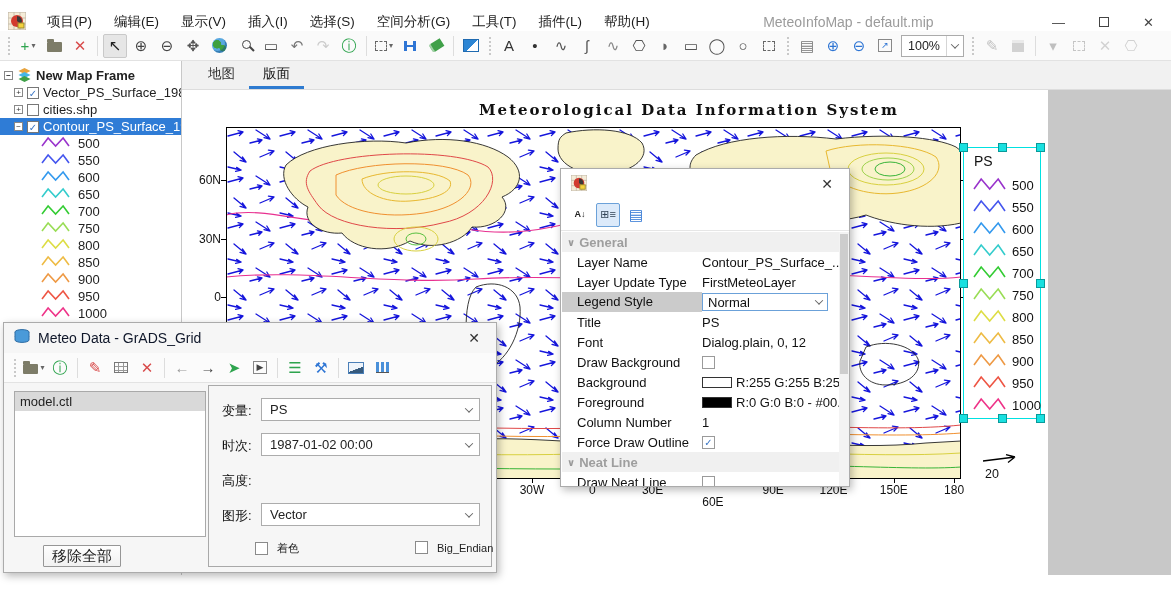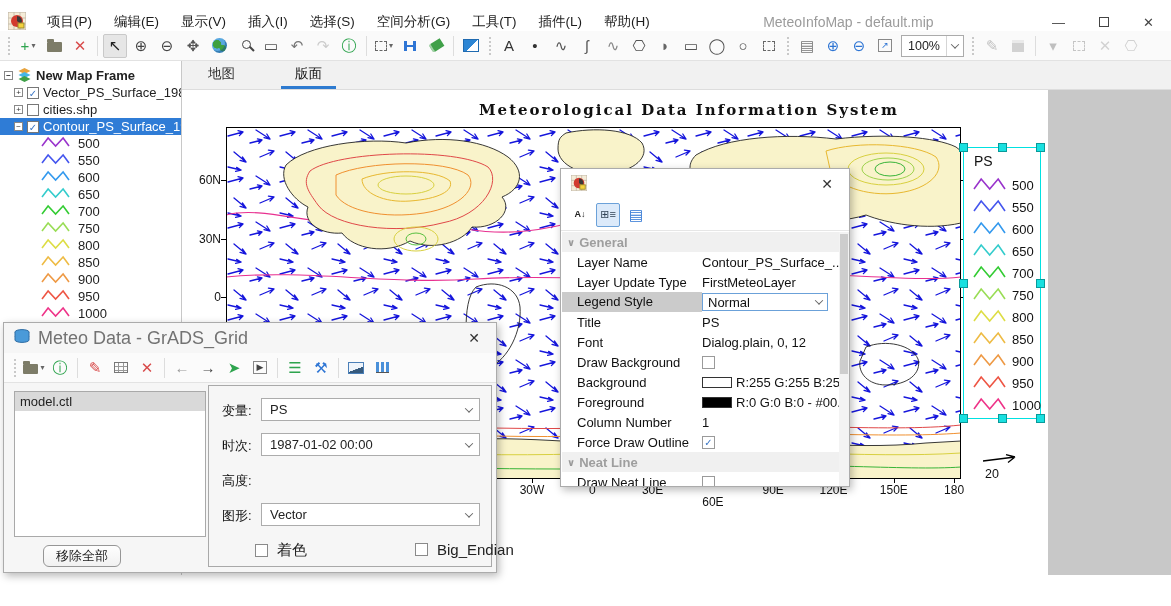--- a/index.html
+++ b/index.html
@@ -72,21 +72,21 @@
   .sidebar { position:absolute; left:0; top:0; width:182px; bottom:0; background:#fff;
              border-right:1px solid #c8c8c8; overflow:hidden; }
   .trow { display:flex; align-items:center; height:17px; white-space:nowrap; font-size:13px; }
   .trow.sel { background:#2f7cd6; color:#fff; }
   .expander { width:9px; height:9px; border:1px solid #888; background:#fff; color:#333; font-size:8px;
               line-height:7px; text-align:center; margin-right:4px; flex:none; }
   .cb { width:12px; height:12px; border:1px solid #777; background:#fff; margin-right:4px; flex:none;
         font-size:10px; line-height:11px; text-align:center; color:#3b76c4; font-weight:bold; }
   .canvas { position:absolute; left:182px; top:0; right:0; bottom:0; background:#c8c8c8; overflow:hidden; }
   .tabbar { position:absolute; left:0; top:0; right:0; height:29px; background:#f1f1f1;
-            border-bottom:1px solid #ddd; display:flex; align-items:stretch; padding-left:12px;gap:32px; }
+            border-bottom:1px solid #ddd; display:flex; align-items:stretch; padding-left:12px; }
   .tab { padding:0 14px; display:flex; align-items:center; font-size:13.5px; color:#333;
          border-bottom:3px solid transparent; }
   .tab.act { border-bottom-color:#2e7bd0; color:#111; }
 
   
   .page { position:absolute; left:0; top:29px; width:866px; bottom:0; background:#fff; }
   .page-title { position:absolute; left:297px; top:11px; font-family:"DejaVu Serif","Liberation Serif",serif;
                 font-size:15px; font-weight:600; letter-spacing:2px; color:#111; white-space:nowrap; }
   .map-frame { position:absolute; left:44px; top:37px; }
   .tickx, .ticky { position:absolute; background:#000; }
@@ -99,42 +99,42 @@
   .map-legend .ltitle { position:absolute; left:10px; top:5px; font-size:14px; color:#111; }
   .lg-row { position:absolute; left:8px; display:flex; align-items:center; height:22px; }
   .lg-row .lv { margin-left:6px; font-size:13px; color:#111; }
   .arrow-legend { position:absolute; left:799px; top:362px; width:44px; }
   .arrow-legend .al-num { font-size:12.5px; color:#111; margin-left:4px; margin-top:-2px; }
 
   
   .dialog { position:absolute; background:#f6f6f6; border:1px solid #ababab;
             box-shadow:2px 3px 8px rgba(0,0,0,.28); }
   .dlg-titlebar { height:30px; display:flex; align-items:center; padding:0 10px; }
-  .dlg-title { color:#737373; font-size:18px; margin-left:8px; flex:1; }
+  .dlg-title { color:#0f172a; font-size:14px; margin-left:8px; flex:1; }
   .dlg-close { font-size:14px; color:#333; padding:2px 6px; }
   .dlg-toolbar { height:30px; display:flex; align-items:center; padding-left:5px;
                  border-bottom:1px solid #e3e3e3; background:#fbfbfb; }
 
   
   #meteo-dialog { left:3px; top:322px; width:494px; height:251px; }
   .file-list { position:absolute; left:10px; top:68px; width:192px; height:146px; background:#fff;
                border:1px solid #a9a9a9; font-size:13px; }
   .file-item { height:19px; line-height:19px; padding-left:5px; background:#d9d9d9; }
-  .btn { position:absolute; border:1px solid #969696; border-radius:6px; font-size:13px;
+  .btn { position:absolute; border:1px solid #969696; border-radius:1px; font-size:15px;
          background:linear-gradient(#fefefe,#f1f1f1); display:flex; align-items:center; justify-content:center; }
   #remove-all-btn { left:39px; top:222px; width:78px; height:22px; }
   .form-panel { position:absolute; left:204px; top:62px; width:284px; height:182px;
                 border:1px solid #a9a9a9; background:#f6f6f6; }
   .f-row { position:absolute; left:0; right:0; height:23px; }
   .f-row .flabel { position:absolute; left:13px; top:4px; font-size:13px; color:#111; }
   .f-combo { position:absolute; left:52px; right:11px; height:23px; background:#fff;
              border:1px solid #acacac; display:flex; align-items:center; }
   .f-combo .val { flex:1; padding-left:8px; font-size:13px; }
   .f-combo .cw { width:20px; display:flex; justify-content:center; }
-  .chk { display:flex; align-items:center; position:absolute; font-size:15px; }
+  .chk { display:flex; align-items:center; position:absolute; font-size:11px; }
   .chk .cb { width:13px; height:13px; border:1px solid #8a8a8a; }
 
   
   #props-dialog { left:560px; top:168px; width:290px; height:319px; background:#fff; }
   #props-dialog .dlg-toolbar { height:32px; background:#fff; border-bottom:1px solid #e6e6e6; }
   #props-dialog .tbtn { width:24px; height:24px; margin:0 2px; }
   #props-dialog .tbtn.act { background:#dceafa; border-color:#6ba1d9; }
   .pgrid { position:absolute; left:1px; right:1px; top:63px; bottom:0; overflow:hidden; background:#fff; }
   .prow { display:flex; height:20px; align-items:center; font-size:13px; }
   .prow .pname { width:140px; padding-left:15px; color:#111; overflow:hidden; white-space:nowrap; }

